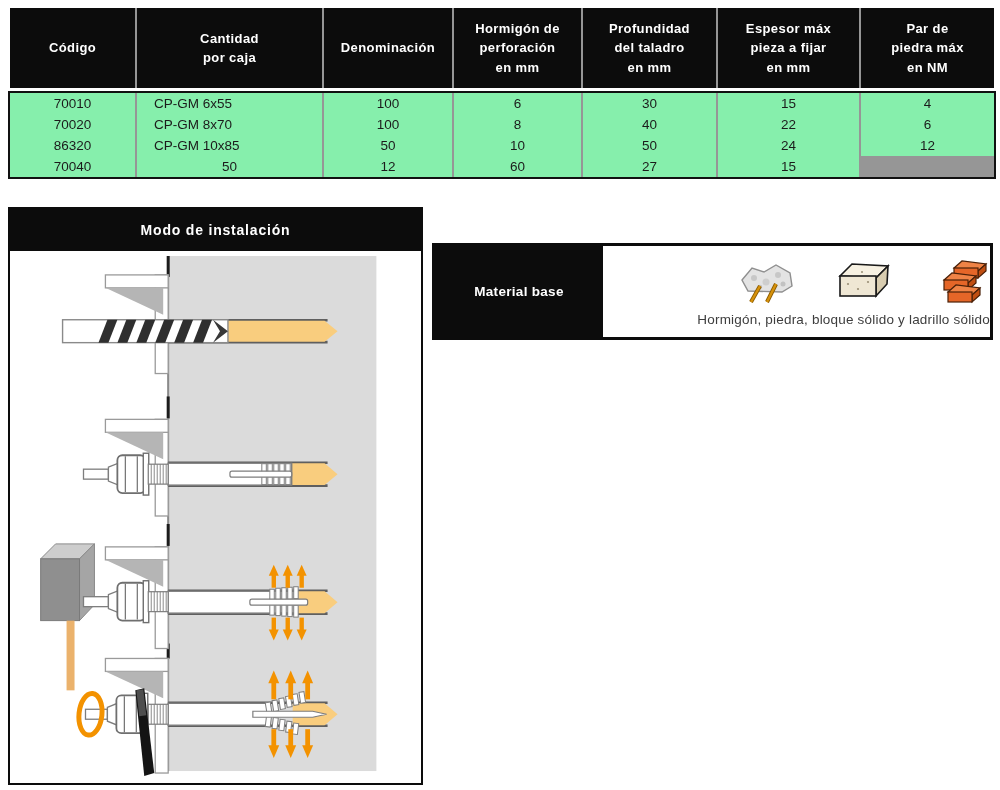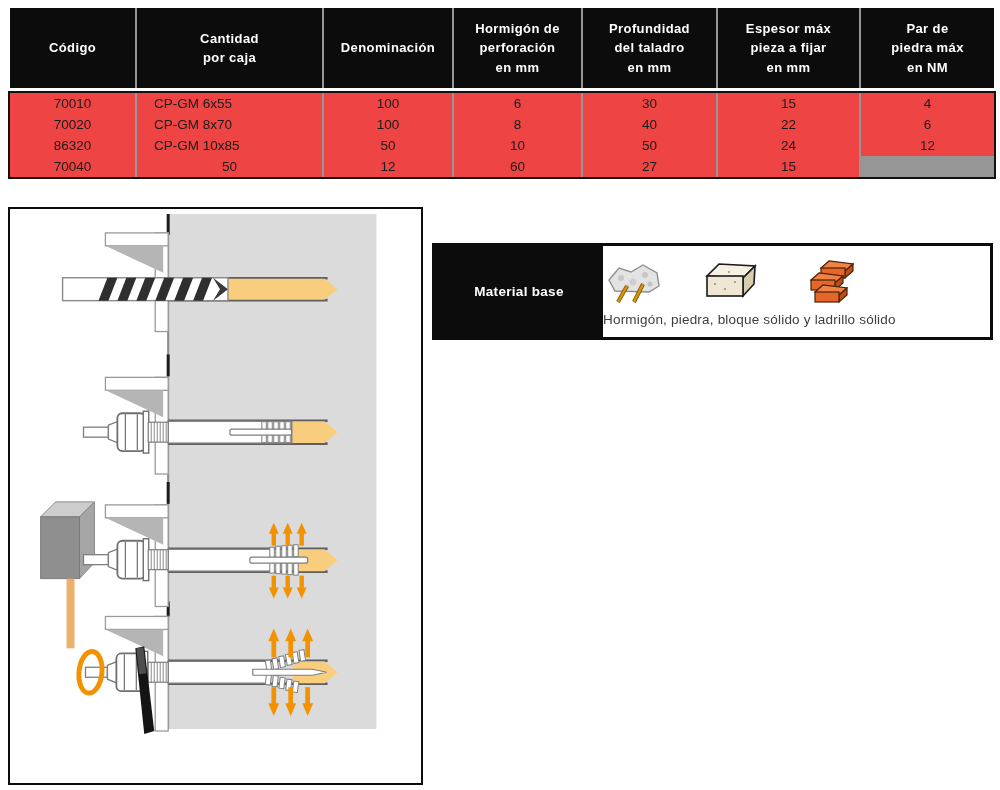--- a/index.html
+++ b/index.html
@@ -8,39 +8,39 @@
 
   
   .spec-table{position:absolute;left:8px;top:8px;width:988px;}
   .tbl-head{display:grid;grid-template-columns:125px 185px 128px 127px 133px 141px 133px;
             column-gap:2px;background:#969696;margin:0 2px;}
   .th{background:#0c0c0c;color:#fff;font-weight:700;font-size:13px;line-height:1.5;
       letter-spacing:.4px;min-height:80px;display:flex;align-items:center;justify-content:center;
       text-align:center;white-space:pre-line;}
   .tbl-body{display:grid;grid-template-columns:125px 185px 128px 127px 133px 141px 133px;
             column-gap:2px;background:#969696;border:2px solid #111;margin-top:3px;}
-  .td{background:#ef4444;color:#1b1b1b;font-size:13.5px;height:21px;line-height:21px;
+  .td{background:#86efac;color:#1b1b1b;font-size:13.5px;height:21px;line-height:21px;
       text-align:center;overflow:hidden;}
   .td.name{text-align:left;padding-left:17px;}
 
   
   .install-panel{position:absolute;left:8px;top:207px;width:415px;height:578px;
                  border:2px solid #0c0c0c;box-sizing:border-box;background:#fff;}
   .install-head{background:#0c0c0c;color:#fff;height:42px;display:flex;align-items:center;
                 justify-content:center;font-weight:700;font-size:14px;letter-spacing:.8px;}
   .install-body{width:411px;height:530px;}
   .install-body svg{display:block;}
 
   
   .material-panel{position:absolute;left:432px;top:207px;width:561px;height:97px;
                   border:3px solid #0c0c0c;box-sizing:border-box;background:#fff;display:flex;margin-top:36px;}
   .material-label{background:#0c0c0c;color:#fff;width:168px;flex:0 0 168px;display:flex;
                   align-items:center;justify-content:center;font-weight:700;font-size:13.5px;
                   letter-spacing:.3px;}
-  .material-content{flex:1;display:flex;flex-direction:column;align-items:flex-start;
+  .material-content{flex:1;display:flex;flex-direction:column;align-items:flex-end;
                     justify-content:center;padding-top:4px;}
   .material-icons{display:flex;gap:34px;align-items:flex-end;height:48px;}
   .material-desc{font-size:13.5px;color:#3d3d3d;letter-spacing:.2px;margin-top:4px;}
 </style>
 </head>
 <body>
 
 <div id="page">
 
   <div class="spec-table">
@@ -91,20 +91,21 @@
       <div class="td row-last">70040</div>
       <div class="td row-last">50</div>
       <div class="td row-last">12</div>
       <div class="td row-last">60</div>
       <div class="td row-last">27</div>
       <div class="td row-last">15</div>
     </div>
   </div>
 
   <div class="install-panel">
+    <div class="install-head">Modo de instalación</div>
     <div class="install-body">
       <svg width="411" height="530" viewBox="0 0 411 532" xmlns="http://www.w3.org/2000/svg">
 
         <g>
           <rect x="157" y="5" width="210" height="517" fill="#dbdbdb"></rect>
           <line x1="158" y1="5" x2="158" y2="522" stroke="#8a8a8a" stroke-width="2"></line>
           <line x1="158" y1="5" x2="158" y2="26" stroke="#1c1c1c" stroke-width="3"></line>
           <line x1="158" y1="146" x2="158" y2="168" stroke="#1c1c1c" stroke-width="3"></line>
           <line x1="158" y1="274" x2="158" y2="296" stroke="#1c1c1c" stroke-width="3"></line>
           <line x1="158" y1="394" x2="158" y2="409" stroke="#1c1c1c" stroke-width="3"></line>

